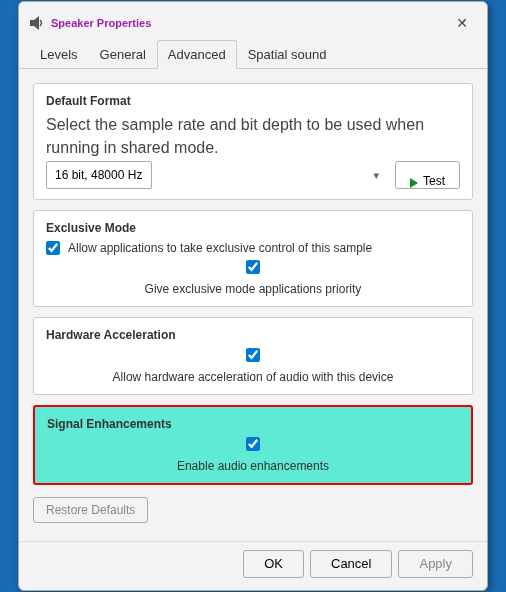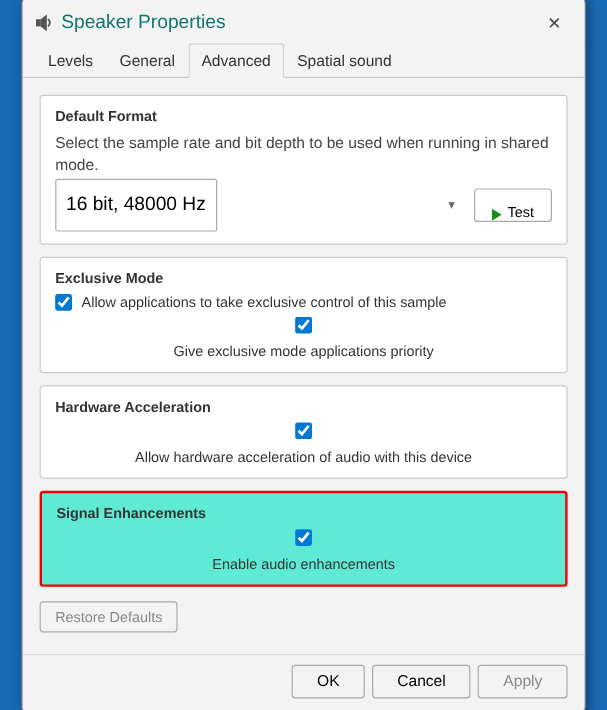--- a/index.html
+++ b/index.html
@@ -32,22 +32,23 @@
     .title-bar-left {
       display: flex;
       align-items: center;
       gap: 6px;
     }
     .title-icon {
       width: 16px;
       height: 16px;
     }
     .title-text {
-      font-size: 16px;
-      color: #0f766e;
+      font-size: 11px;
+      color: #a21caf;
+      font-weight: bold;
     }
     .close-btn {
       width: 26px;
       height: 26px;
       border: none;
       background: transparent;
       cursor: pointer;
       font-size: 14px;
       color: #444;
       border-radius: 4px;
@@ -90,36 +91,36 @@
       padding: 10px 12px;
       margin-bottom: 10px;
     }
     .section-title {
       font-size: 12px;
       font-weight: 600;
       color: #333;
       margin-bottom: 6px;
     }
     .section-desc {
-      font-size: 13px;
+      font-size: 16px;
       color: #444;
       margin-bottom: 2px;
       line-height: 1.4;
     }
     .format-row {
       display: flex;
       align-items: center;
       gap: 8px;
     }
     .format-select {
       flex: 1;
-      height: 44px;
+      height: 28px;
       border: 1px solid #aaa;
       background: white;
-      font-size: 16px;
+      font-size: 12px;
       padding: 0 8px;
       cursor: pointer;
       appearance: none;
       -webkit-appearance: none;
       position: relative;
       border-radius: 2px;
     }
     .select-wrapper {
       flex: 1;
       position: relative;

